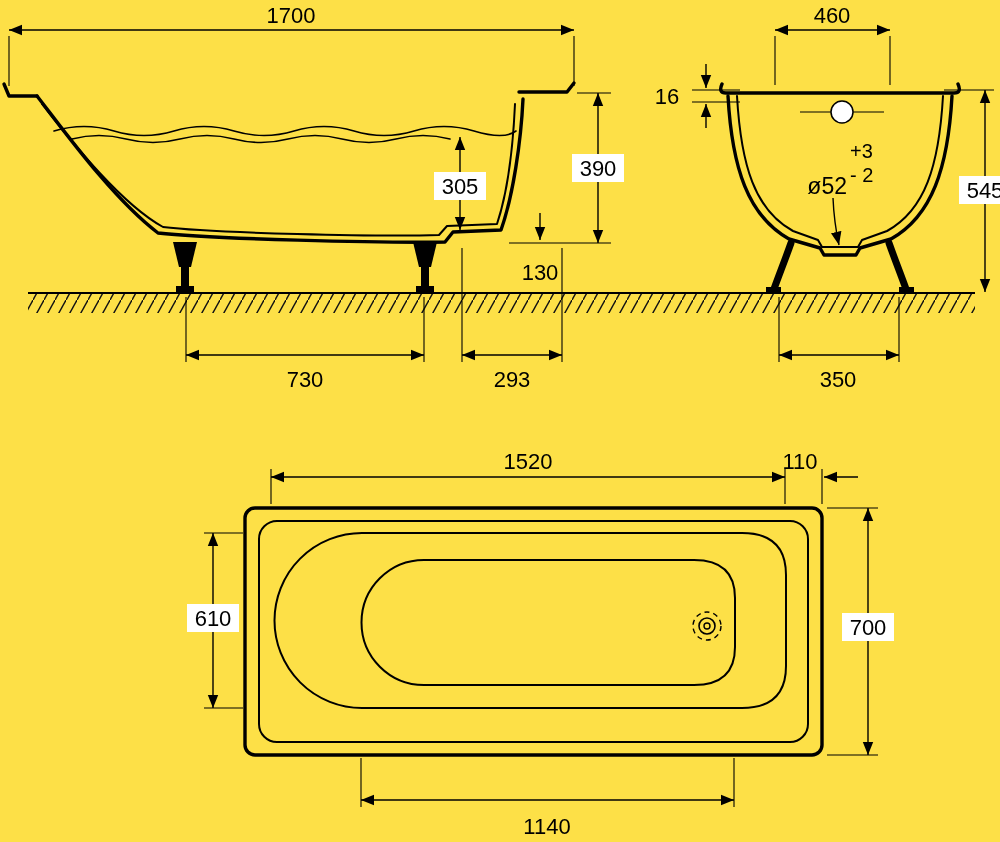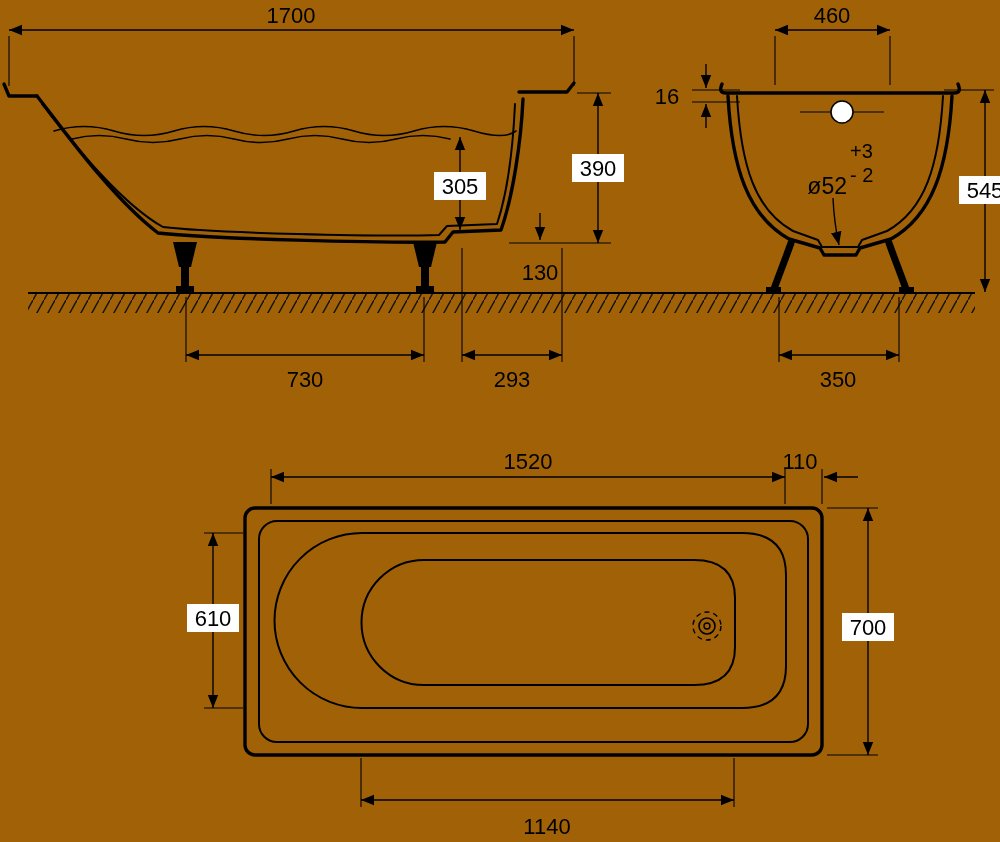--- a/index.html
+++ b/index.html
@@ -1,16 +1,16 @@
 <!DOCTYPE html>
 <html><head>
 <meta charset="utf-8">
 <style>
   html,body{margin:0;padding:0;background:#ffffff;}
-  .page{width:1000px;height:842px;background:#a16207;position:relative;}
+  .page{width:1000px;height:842px;background:#fde047;position:relative;}
   svg text{font-family:"Liberation Sans",sans-serif;font-size:22px;fill:#000;}
   svg text.small{font-size:20px;}
   svg text.dia{font-size:23px;}
   .outline{fill:none;stroke:#000;stroke-width:3.4;stroke-linejoin:round;stroke-linecap:round;}
   .thin{fill:none;stroke:#000;stroke-width:2;stroke-linejoin:round;stroke-linecap:round;}
   .wave{fill:none;stroke:#000;stroke-width:1.6;stroke-linecap:round;}
   .dim{fill:none;stroke:#000;stroke-width:1.4;}
   .ext{fill:none;stroke:#000;stroke-width:1.1;}
   .bg{fill:#fff;stroke:none;}
 </style>

